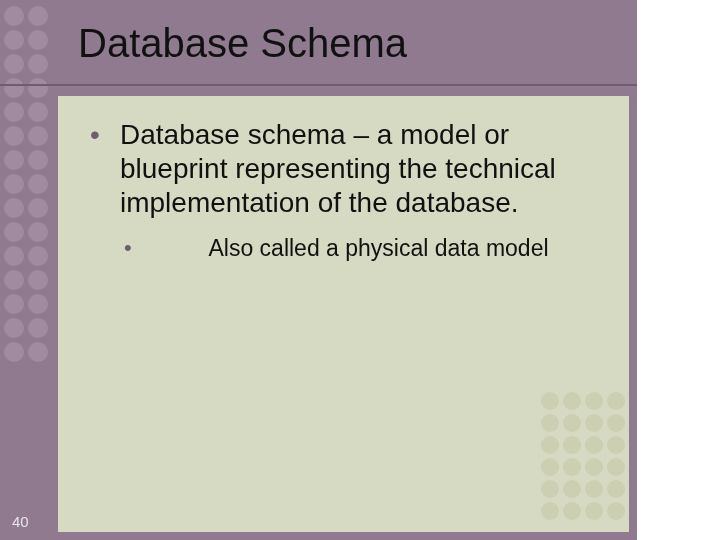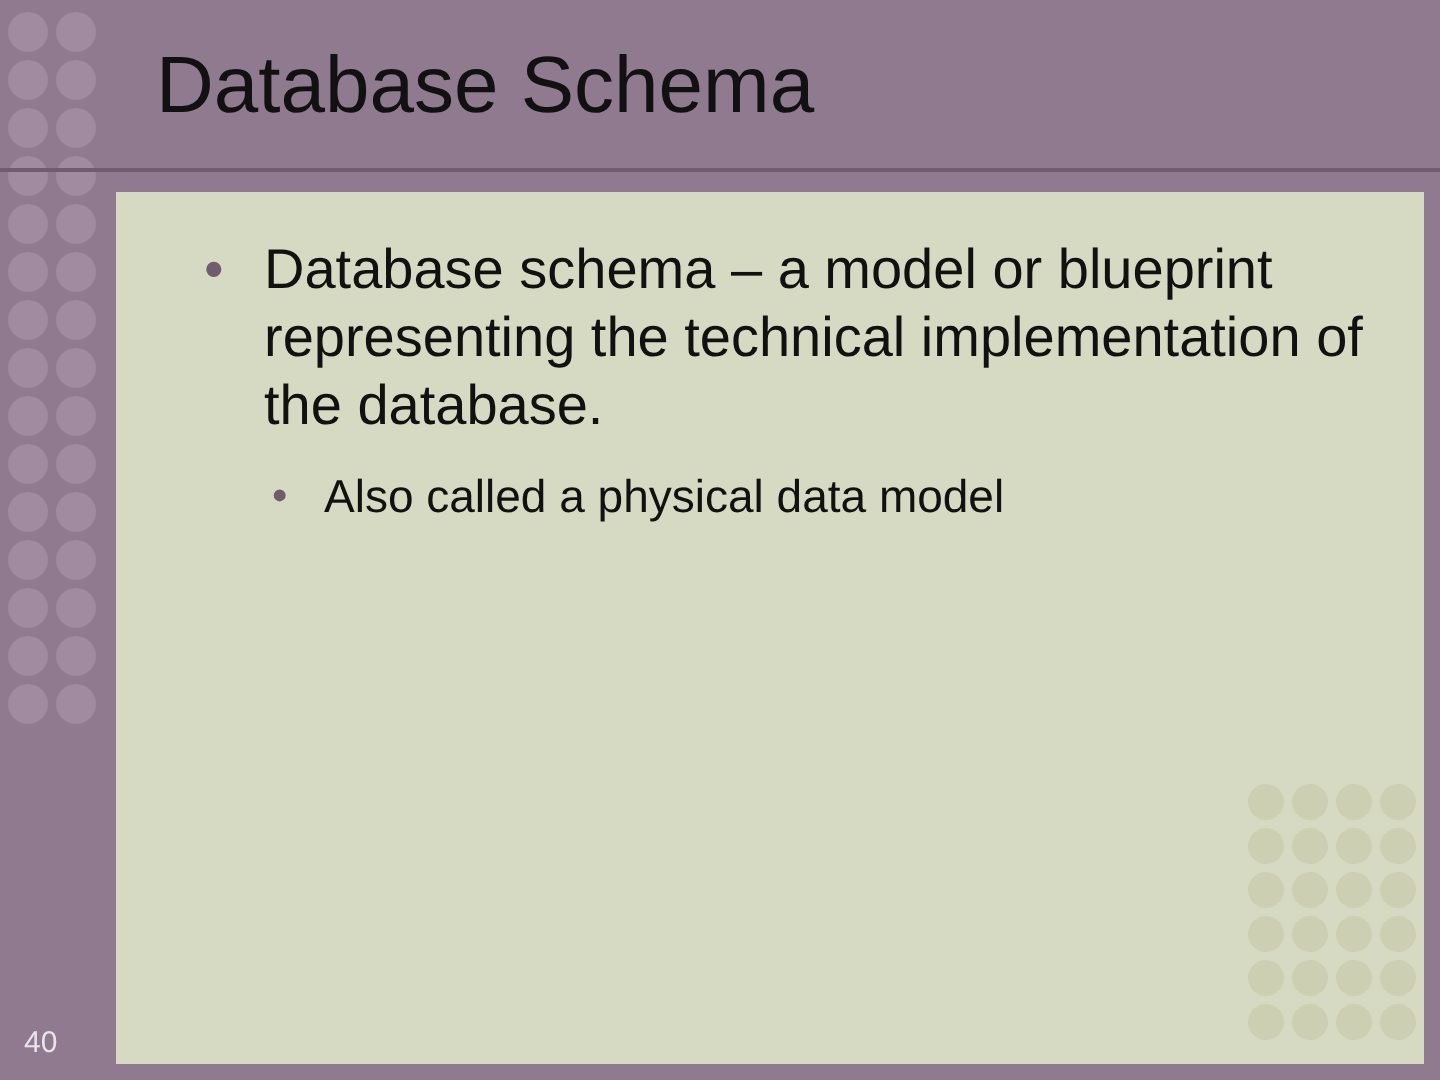--- a/index.html
+++ b/index.html
@@ -1,18 +1,18 @@
 <!DOCTYPE html>
 <html><head>
 <meta charset="utf-8">
 <style>
   * { margin: 0; padding: 0; box-sizing: border-box; }
   html, body { width: 720px; height: 540px; overflow: hidden; font-family: Arial, Helvetica, sans-serif; }
   .slide {
-    width: 720px; height: 540px;
+    width: 637px; height: 540px;
     background: #8f7a8f;
     position: relative;
   }
   .dots-left {
     position: absolute;
     left: 4px; top: 6px;
     width: 48px;
     display: flex; flex-wrap: wrap; gap: 4px 4px;
     align-content: flex-start;
   }
@@ -46,21 +46,21 @@
     left: 0; right: 0; top: 84px; height: 2px;
     background: #6f5c6f;
   }
   .body-panel {
     position: absolute;
     left: 58px; top: 96px; right: 8px; bottom: 8px;
     background: #d7dac2;
   }
   .content {
     position: absolute;
-    left: 40px; top: 22px; right: 22px;
+    left: 28px; top: 22px; right: 22px;
     color: #111;
   }
   .bullet1 {
     position: relative;
     padding-left: 34px;
     font-size: 28px;
     line-height: 1.22;
   }
   .bullet1::before {
     content: "•";
@@ -68,20 +68,21 @@
     color: #6f5c6f;
     font-size: 28px;
   }
   .bullet2 {
     position: relative;
     margin-top: 14px;
     margin-left: 34px;
     padding-left: 30px;
     font-size: 23px;
     line-height: 1.25;
+    text-align: center;
   }
   .bullet2::before {
     content: "•";
     position: absolute; left: 4px; top: 0;
     color: #6f5c6f;
     font-size: 22px;
   }
   .page-num {
     position: absolute;
     left: 12px; bottom: 10px;

